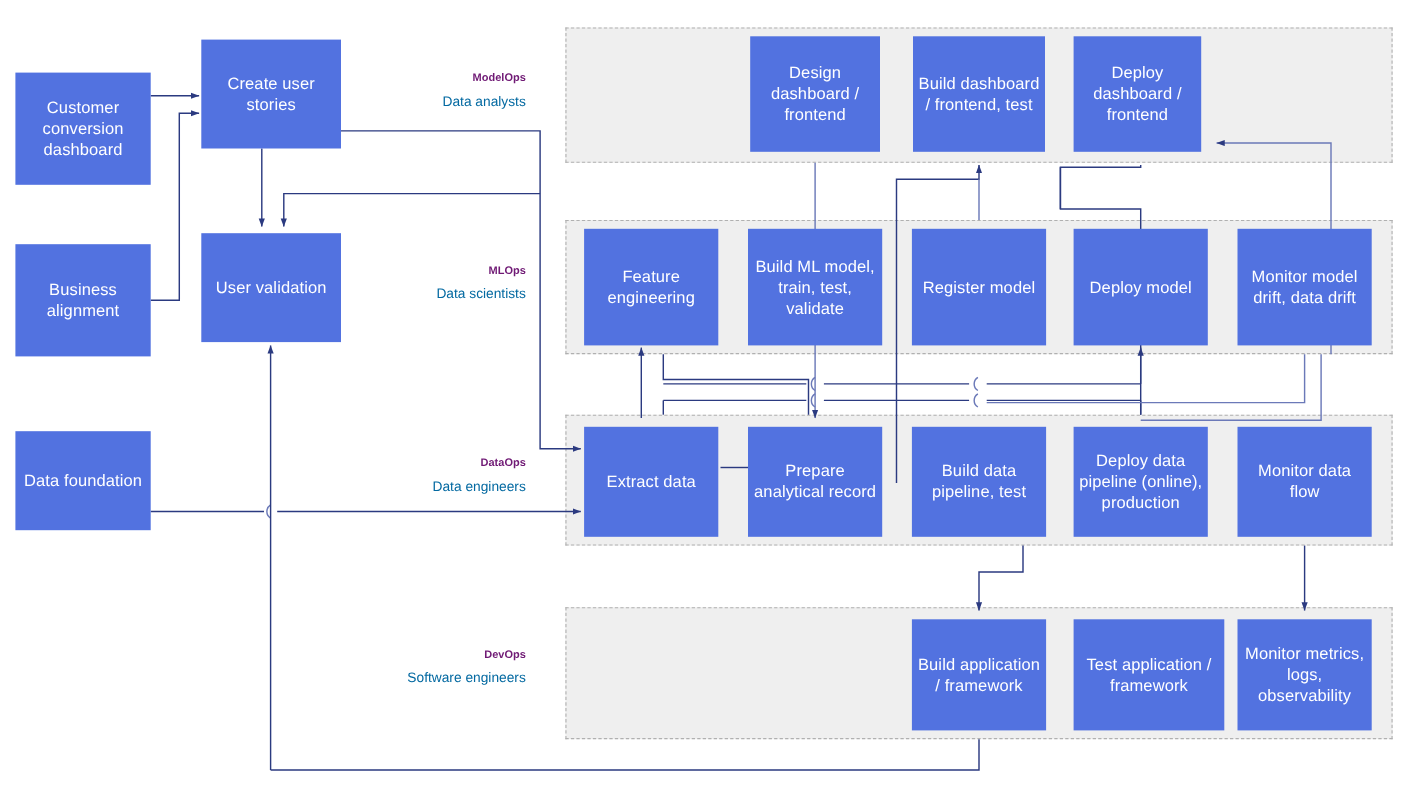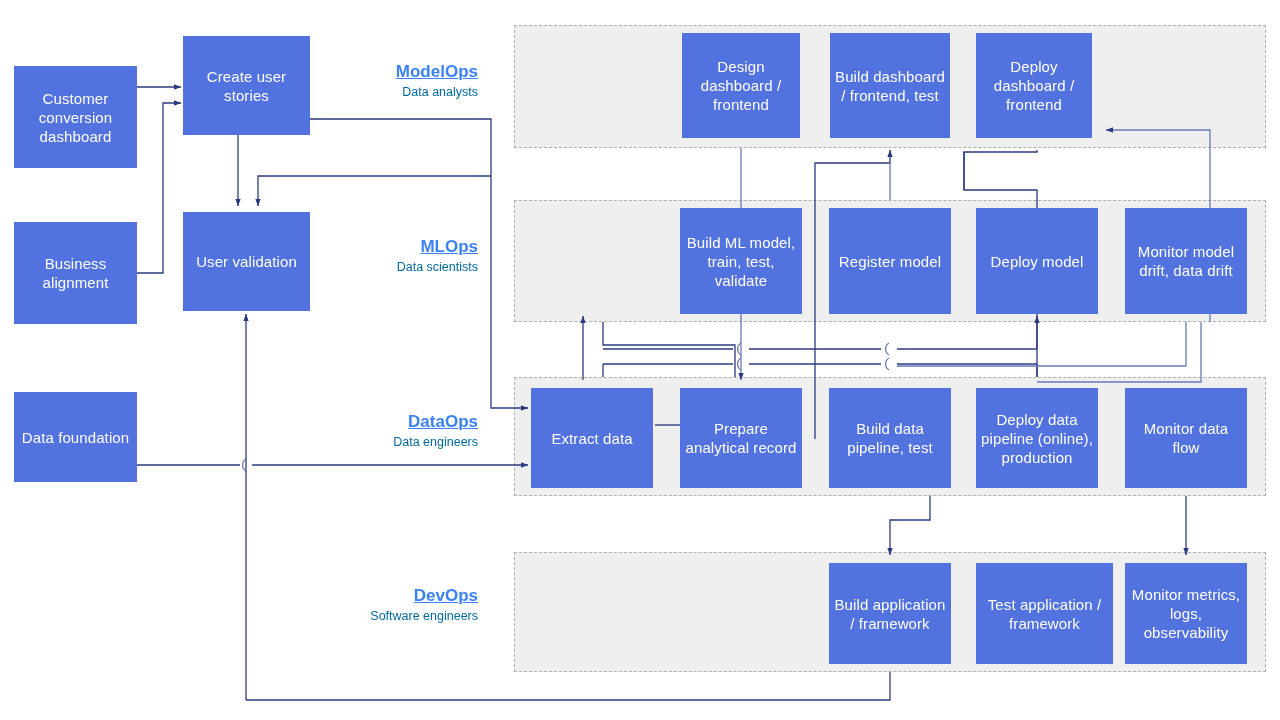--- a/index.html
+++ b/index.html
@@ -3,21 +3,21 @@
 <meta charset="utf-8">
 <style>
   html,body{margin:0;padding:0;background:#ffffff;}
   body{width:1280px;height:720px;overflow:hidden;font-family:"Liberation Sans",sans-serif;}
   #stage{position:relative;width:1280px;height:720px;background:#fff;}
 
   
   .lane{position:absolute;background:#efefef;border:1px dashed #b0b0b0;box-sizing:border-box;}
 
   .lane-label{position:absolute;text-align:right;color:#27326b;}
-  .lane-title{font-size:17px;font-weight:bold;line-height:17px;color:#3b82f6;text-decoration:underline;}
+  .lane-title{font-size:10px;font-weight:bold;line-height:17px;color:#701a75;}
   .lane-sub{font-size:12.5px;font-weight:normal;line-height:15px;color:#0369a1;margin-top:5px;}
 
   
   .node{position:absolute;background:#5272e0;color:#ffffff;display:flex;align-items:center;
         justify-content:center;text-align:center;box-sizing:border-box;
         font-size:15px;line-height:19px;padding:2px 4px;letter-spacing:0.1px;}
   .node span{display:block;}
 
   
   #wires{position:absolute;left:0;top:0;width:1280px;height:720px;pointer-events:none;}
@@ -146,20 +146,23 @@
   </div>
 
   <div class="node" style="left:830px;top:33px;width:120px;height:105px;">
     <span>Build dashboard / frontend, test</span>
   </div>
 
   <div class="node" style="left:976px;top:33px;width:116px;height:105px;">
     <span>Deploy dashboard / frontend</span>
   </div>
 
+  <div class="node" style="left:531px;top:208px;width:122px;height:106px;">
+    <span>Feature engineering</span>
+  </div>
 
   <div class="node" style="left:680px;top:208px;width:122px;height:106px;">
     <span>Build ML model, train, test, validate</span>
   </div>
 
   <div class="node" style="left:829px;top:208px;width:122px;height:106px;">
     <span>Register model</span>
   </div>
 
   <div class="node" style="left:976px;top:208px;width:122px;height:106px;">

